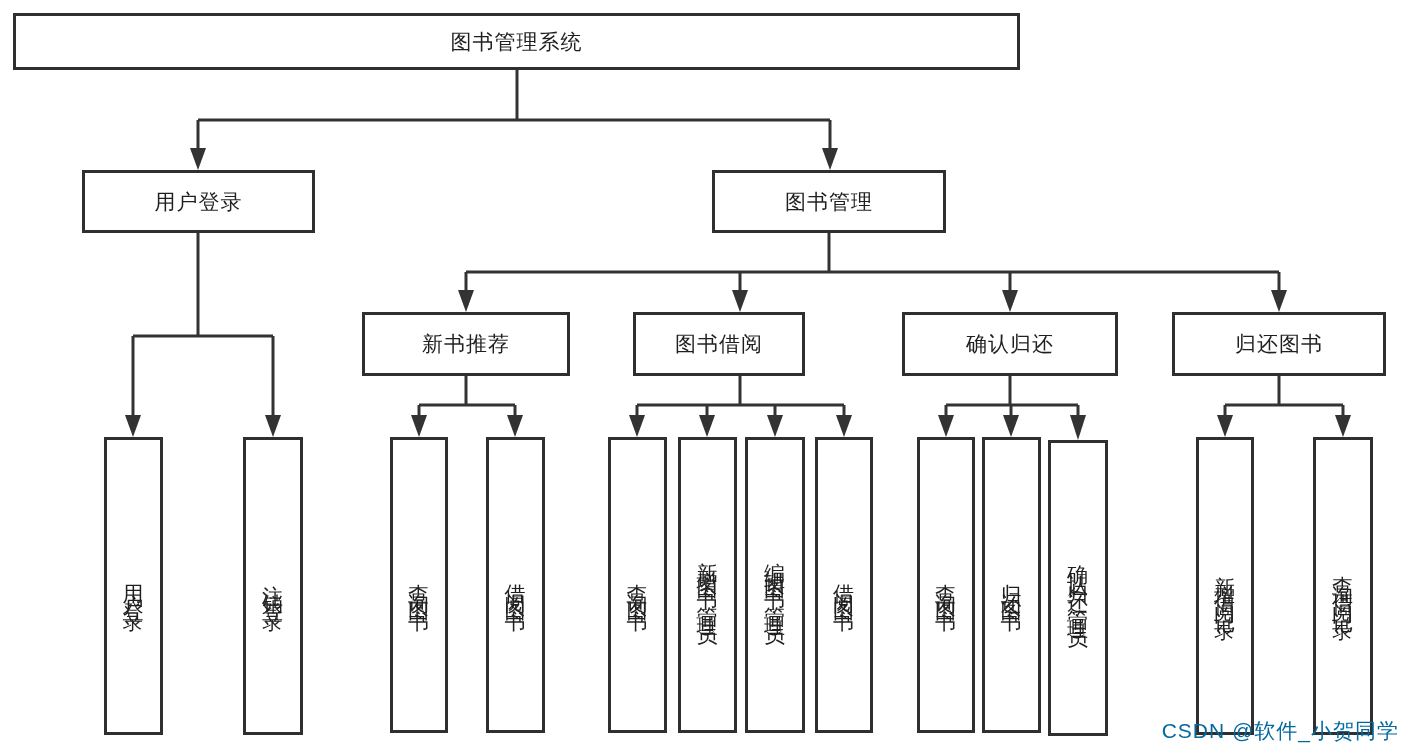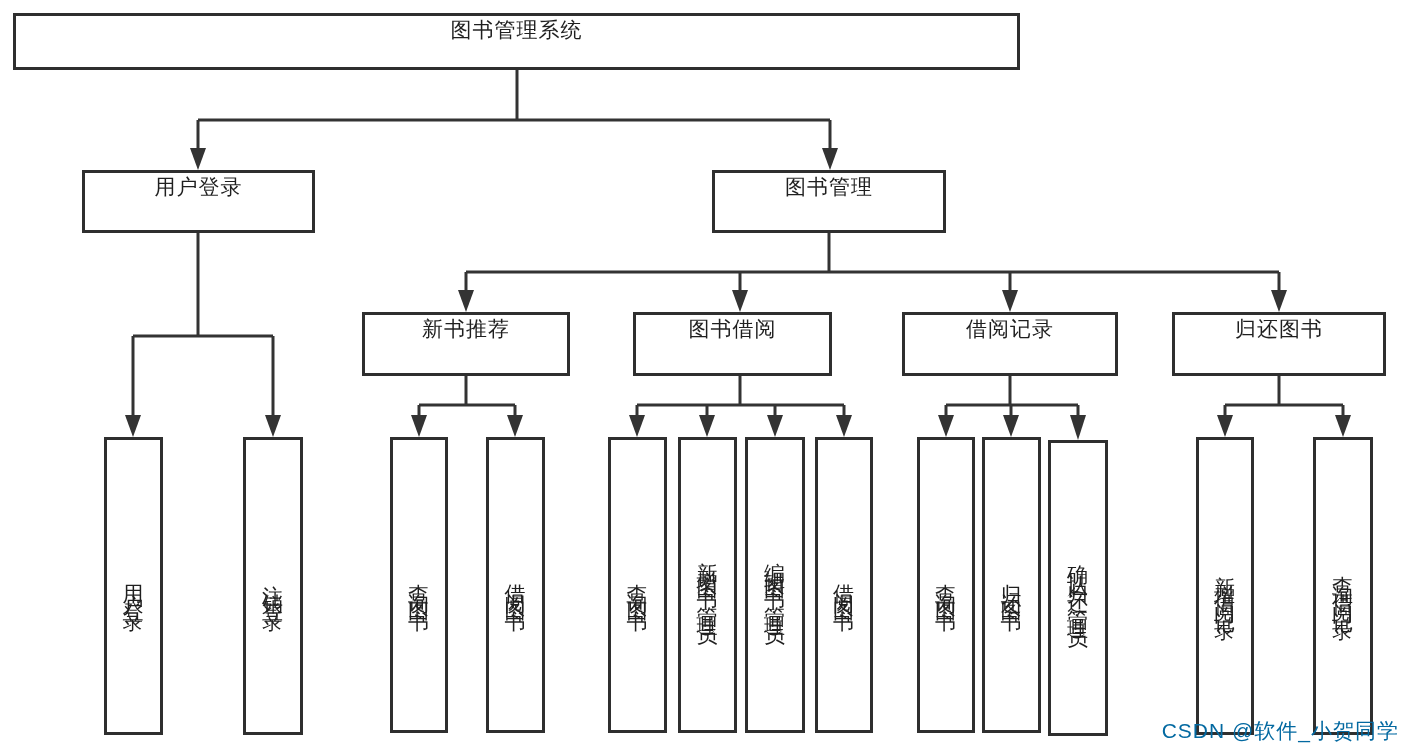--- a/index.html
+++ b/index.html
@@ -10,21 +10,21 @@
     font-family:"Liberation Sans","DejaVu Sans",sans-serif;
     color:#1f1f1f;
     overflow:hidden;
   }
   .connectors{position:absolute;left:0;top:0;width:1405px;height:747px;}
   .hbox{
     position:absolute;
     box-sizing:border-box;
     border:3px solid #2f2f2f;
     background:#ffffff;
-    display:flex;justify-content:center;
+    display:flex;align-items:center;justify-content:center;
     font-size:21px;
     letter-spacing:1px;
   }
   .vbox{
     position:absolute;
     box-sizing:border-box;
     border:3px solid #2f2f2f;
     background:#ffffff;
     display:flex;align-items:center;justify-content:center;
   }
@@ -122,25 +122,25 @@
   <div class="hbox" style="left:82px;top:170px;width:233px;height:63px;">
     <span>用户登录</span>
   </div>
   <div class="hbox" style="left:362px;top:312px;width:208px;height:64px;">
     <span>新书推荐</span>
   </div>
 
   <div class="hbox" style="left:712px;top:170px;width:234px;height:63px;">
     <span>图书管理</span>
   </div>
-  <div class="hbox" style="left:633px;top:312px;width:199px;height:64px;">
+  <div class="hbox" style="left:633px;top:312px;width:172px;height:64px;">
     <span>图书借阅</span>
   </div>
   <div class="hbox" style="left:902px;top:312px;width:216px;height:64px;">
-    <span>借阅记录</span>
+    <span>确认归还</span>
   </div>
   <div class="hbox" style="left:1172px;top:312px;width:214px;height:64px;">
     <span>归还图书</span>
   </div>
 
   <div class="vbox" style="left:104px;top:437px;width:59px;height:298px;">
     <span class="vtext">用户登录</span>
   </div>
   <div class="vbox" style="left:243px;top:437px;width:60px;height:298px;">
     <span class="vtext">注销登录</span>

